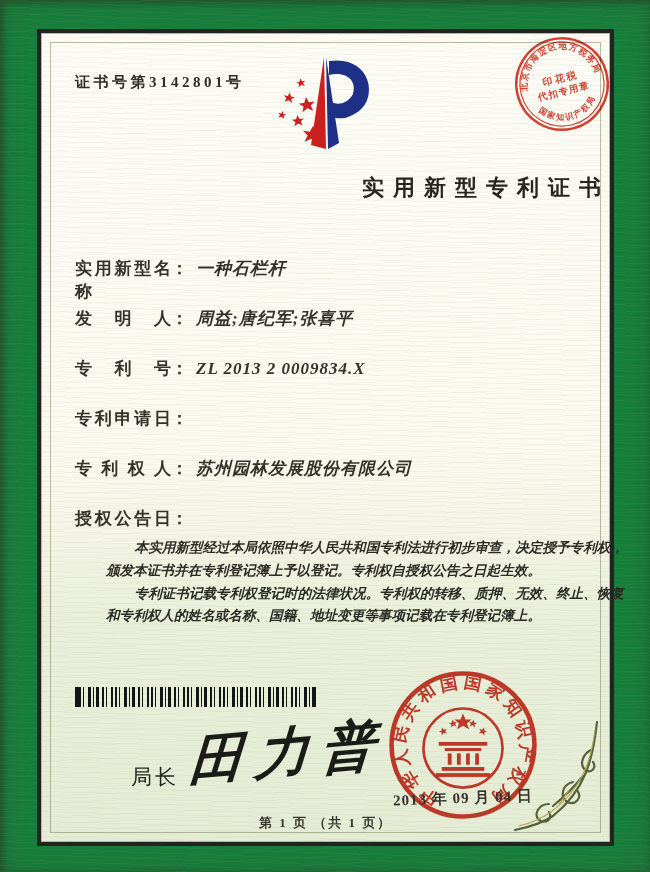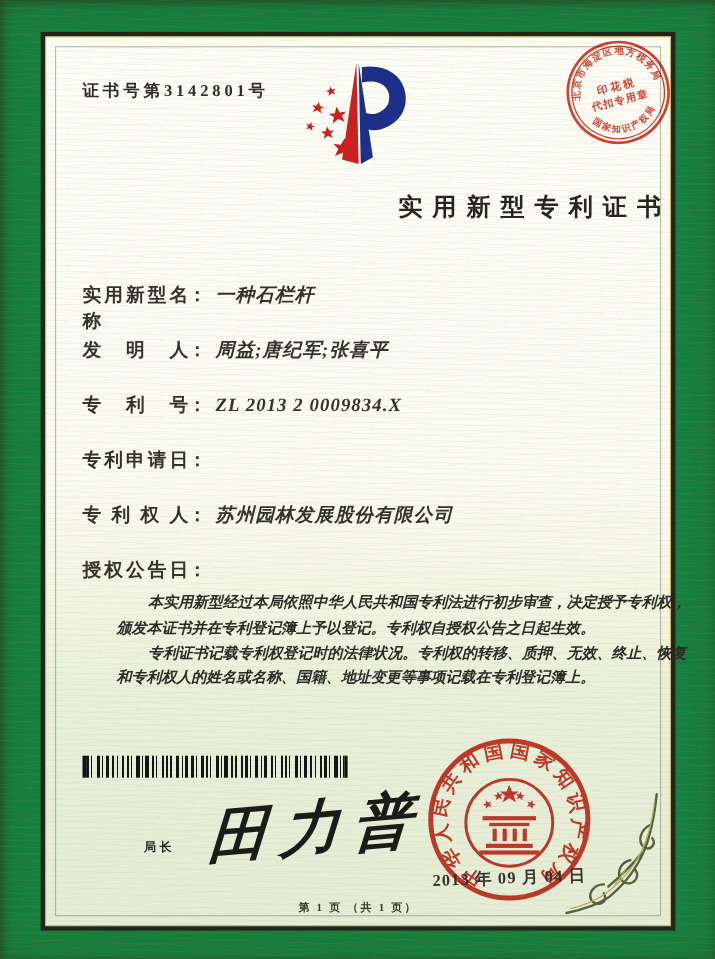--- a/index.html
+++ b/index.html
@@ -51,26 +51,26 @@
       #151515 0 2px, transparent 2px 4px,
       #151515 4px 5px, transparent 5px 9px,
       #151515 9px 12px, transparent 12px 14px,
       #151515 14px 15px, transparent 15px 17px,
       #151515 17px 20px, transparent 20px 23px,
       #151515 23px 25px, transparent 25px 27px,
       #151515 27px 28px, transparent 28px 32px,
       #151515 32px 34px, transparent 34px 36px);
   }
 
-  .sig-title{position:absolute;left:90px;top:730px;font-size:11px;font-weight:700;color:#26251f;letter-spacing:3px;}
+  .sig-title{position:absolute;left:90px;top:730px;font-size:21px;font-weight:400;color:#26251f;letter-spacing:3px;}
   .sig-name{position:absolute;left:148px;top:684px;font-size:54px;font-weight:700;color:#1b1b18;
     letter-spacing:12px;transform:rotate(-5deg) skewX(-9deg);font-style:italic;}
 
   .footer{position:absolute;left:0;bottom:10px;width:100%;text-align:center;
-    font-size:10px;letter-spacing:2px;color:#3a392f;font-weight:600;}
+    font-size:13px;letter-spacing:2px;color:#3a392f;font-weight:600;}
 
   .official-seal{position:absolute;left:346px;top:636px;opacity:.93;mix-blend-mode:multiply;}
   .seal-date{position:absolute;left:346px;top:756px;width:152px;text-align:center;
     font-size:15px;font-weight:700;color:#38322b;letter-spacing:1px;transform:rotate(-2deg);}
 
   .tax-seal{position:absolute;left:472px;top:2px;transform:rotate(-14deg);opacity:.9;mix-blend-mode:multiply;}
 
   .corner-flourish{position:absolute;right:11px;bottom:10px;opacity:.9;}
 </style>
 </head>

